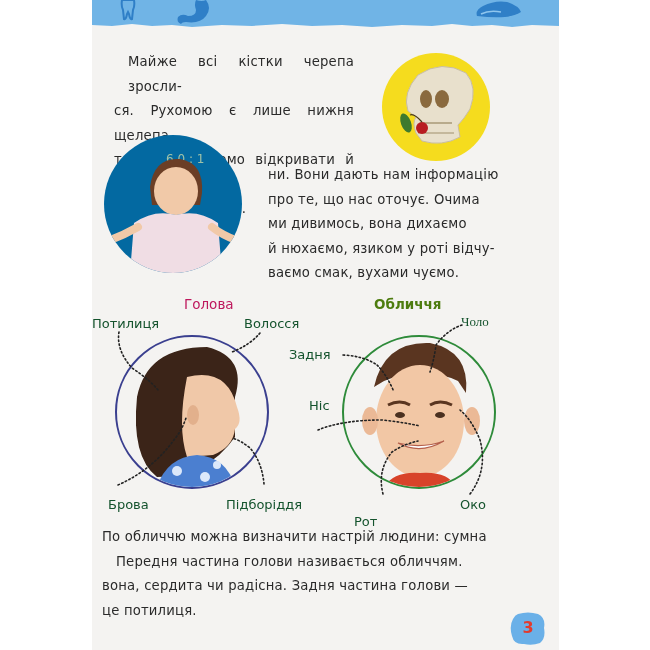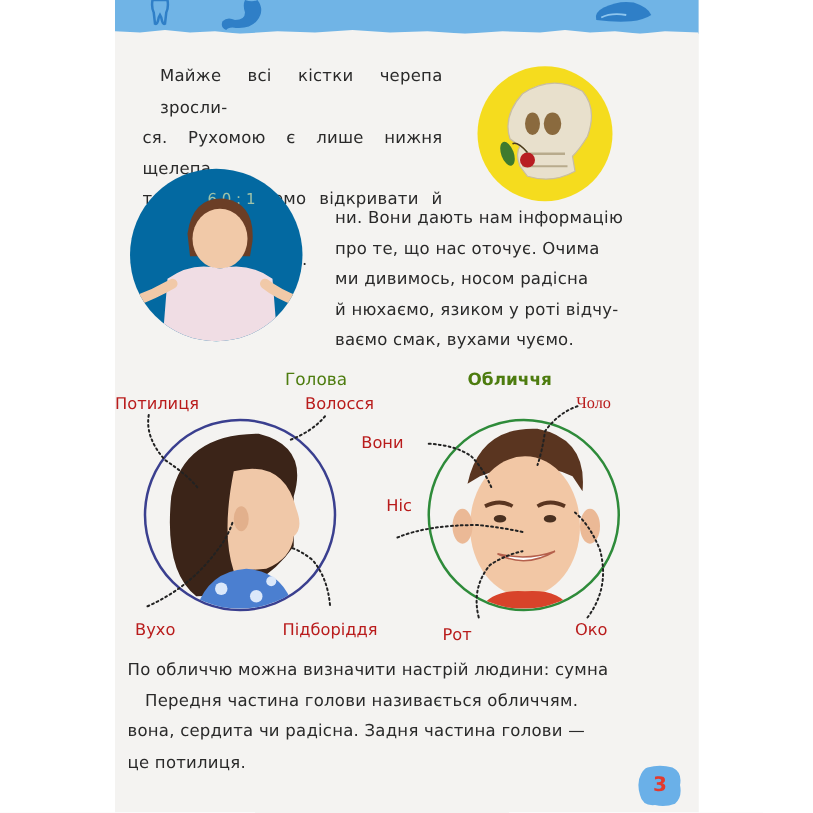--- a/index.html
+++ b/index.html
@@ -5,21 +5,21 @@
   html, body { margin:0; padding:0; background:#ffffff; }
   body { width:650px; height:650px; position:relative; overflow:hidden; font-family:"DejaVu Sans", sans-serif; }
   .page { position:absolute; left:92px; top:0; width:467px; height:650px; background:#f4f3f1; overflow:hidden; }
   .header-band { position:absolute; left:0; top:0; width:467px; height:27px; background:#70b4e6; }
   .header-edge { position:absolute; left:0; top:22px; width:467px; height:8px; }
   .hdr-icon { position:absolute; top:0; }
   .txt { position:absolute; color:#2a2a2a; font-size:13.2px; line-height:24.5px; letter-spacing:0.2px; }
   .txt p { margin:0; }
   .justify { text-align:justify; text-align-last:left; }
   .circle { position:absolute; border-radius:50%; overflow:hidden; }
-  .label { position:absolute; font-size:13px; color:#b91c1c; font-family:"DejaVu Sans", sans-serif; white-space:nowrap; }
+  .label { position:absolute; font-size:13px; color:#14532d; font-family:"DejaVu Sans", sans-serif; white-space:nowrap; }
   .section-title { position:absolute; font-size:13.5px; font-family:"DejaVu Sans", sans-serif; }
   .page-num { position:absolute; left:418px; top:612px; width:36px; height:34px; }
   .page-num span { position:absolute; left:0; top:6px; width:36px; text-align:center; color:#e23a2e; font-weight:bold; font-size:16px; }
   svg.overlay { position:absolute; left:0; top:0; pointer-events:none; }
 </style>
 </head>
 <body>
 
 <div class="page">
 
@@ -66,26 +66,26 @@
       <ellipse cx="72" cy="56" rx="22" ry="24" fill="#f1c9a8"></ellipse>
       <path d="M26,138 L30,88 Q50,74 72,80 Q94,74 114,88 L118,138 Z" fill="#f0dde4"></path>
       <path d="M4,106 Q20,100 34,92" stroke="#f1c9a8" stroke-width="8" fill="none" stroke-linecap="round"></path>
       <path d="M134,106 Q118,100 108,92" stroke="#f1c9a8" stroke-width="8" fill="none" stroke-linecap="round"></path>
     </svg>
   </div>
 
   <div class="txt justify" style="left:176px; top:163px; width:263px;">
     <p>ни. Вони дають нам інформацію</p>
     <p>про те, що нас оточує. Очима</p>
-    <p>ми дивимось, носом радісна</p>
+    <p>ми дивимось, вона дихаємо</p>
     <p>й нюхаємо, язиком у роті відчу-</p>
     <p style="text-align:center;">ваємо смак, вухами чуємо.</p>
   </div>
 
-  <div class="section-title" style="left:92px; top:296px; color:#4d7c0f;margin-left:44px;">Голова</div>
+  <div class="section-title" style="left:92px; top:296px; color:#be185d;">Голова</div>
   <div class="section-title" style="left:282px; top:296px; color:#4d7c0f; font-weight:bold;">Обличчя</div>
 
   <div class="circle" style="left:23px; top:335px; width:154px; height:154px; border:2px solid #3a3f8f; box-sizing:border-box; background:#f4f3f1;">
     <svg width="150" height="150" viewBox="0 0 150 150">
       <path d="M20,60 Q30,10 90,10 Q130,20 118,60 L118,100 Q90,140 40,140 Q14,120 20,60 Z" fill="#3b2418"></path>
       <path d="M70,40 Q110,30 120,70 Q126,86 118,92 Q116,110 96,118 L70,120 Q60,90 70,40 Z" fill="#f0c8a8"></path>
       <ellipse cx="76" cy="78" rx="6" ry="10" fill="#e2b08c"></ellipse>
       <path d="M40,150 Q50,120 80,118 Q110,120 118,150 Z" fill="#4b7fd0"></path>
       <circle cx="60" cy="134" r="5" fill="#dbe8fa"></circle>
       <circle cx="88" cy="140" r="5" fill="#dbe8fa"></circle>
@@ -117,27 +117,27 @@
       <path d="M251,355 Q272,356 285,365 Q295,375 302,392"></path>
       <path d="M370,325 Q355,330 344,345 Q342,360 338,372"></path>
       <path d="M226,430 Q250,420 290,420 Q310,422 328,426"></path>
       <path d="M291,494 Q285,470 300,452 Q312,444 326,441"></path>
       <path d="M378,494 Q396,470 388,440 Q380,420 368,410"></path>
     </g>
   </svg>
 
   <div class="label" style="left:0px; top:316px;">Потилиця</div>
   <div class="label" style="left:152px; top:316px;">Волосся</div>
-  <div class="label" style="left:16px; top:497px;">Вухо</div>
+  <div class="label" style="left:16px; top:497px;">Брова</div>
   <div class="label" style="left:134px; top:497px;">Підборіддя</div>
 
   <div class="label" style="left:369px; top:314px;font-family:Liberation Serif, serif;">Чоло</div>
-  <div class="label" style="left:197px; top:347px;">Вони</div>
+  <div class="label" style="left:197px; top:347px;">Задня</div>
   <div class="label" style="left:197px; top:398px;margin-left:20px;">Ніс</div>
-  <div class="label" style="left:262px; top:501px;">Рот</div>
+  <div class="label" style="left:262px; top:514px;">Рот</div>
   <div class="label" style="left:368px; top:497px;">Око</div>
 
   <div class="txt" style="left:10px; top:525px; width:420px;">
     <p>По обличчю можна визначити настрій людини: сумна</p>
     <p style="padding-left:14px;">Передня частина голови називається обличчям.</p>
     <p>вона, сердита чи радісна. Задня частина голови —</p>
     <p>це потилиця.</p>
   </div>
 
   <div class="page-num">

